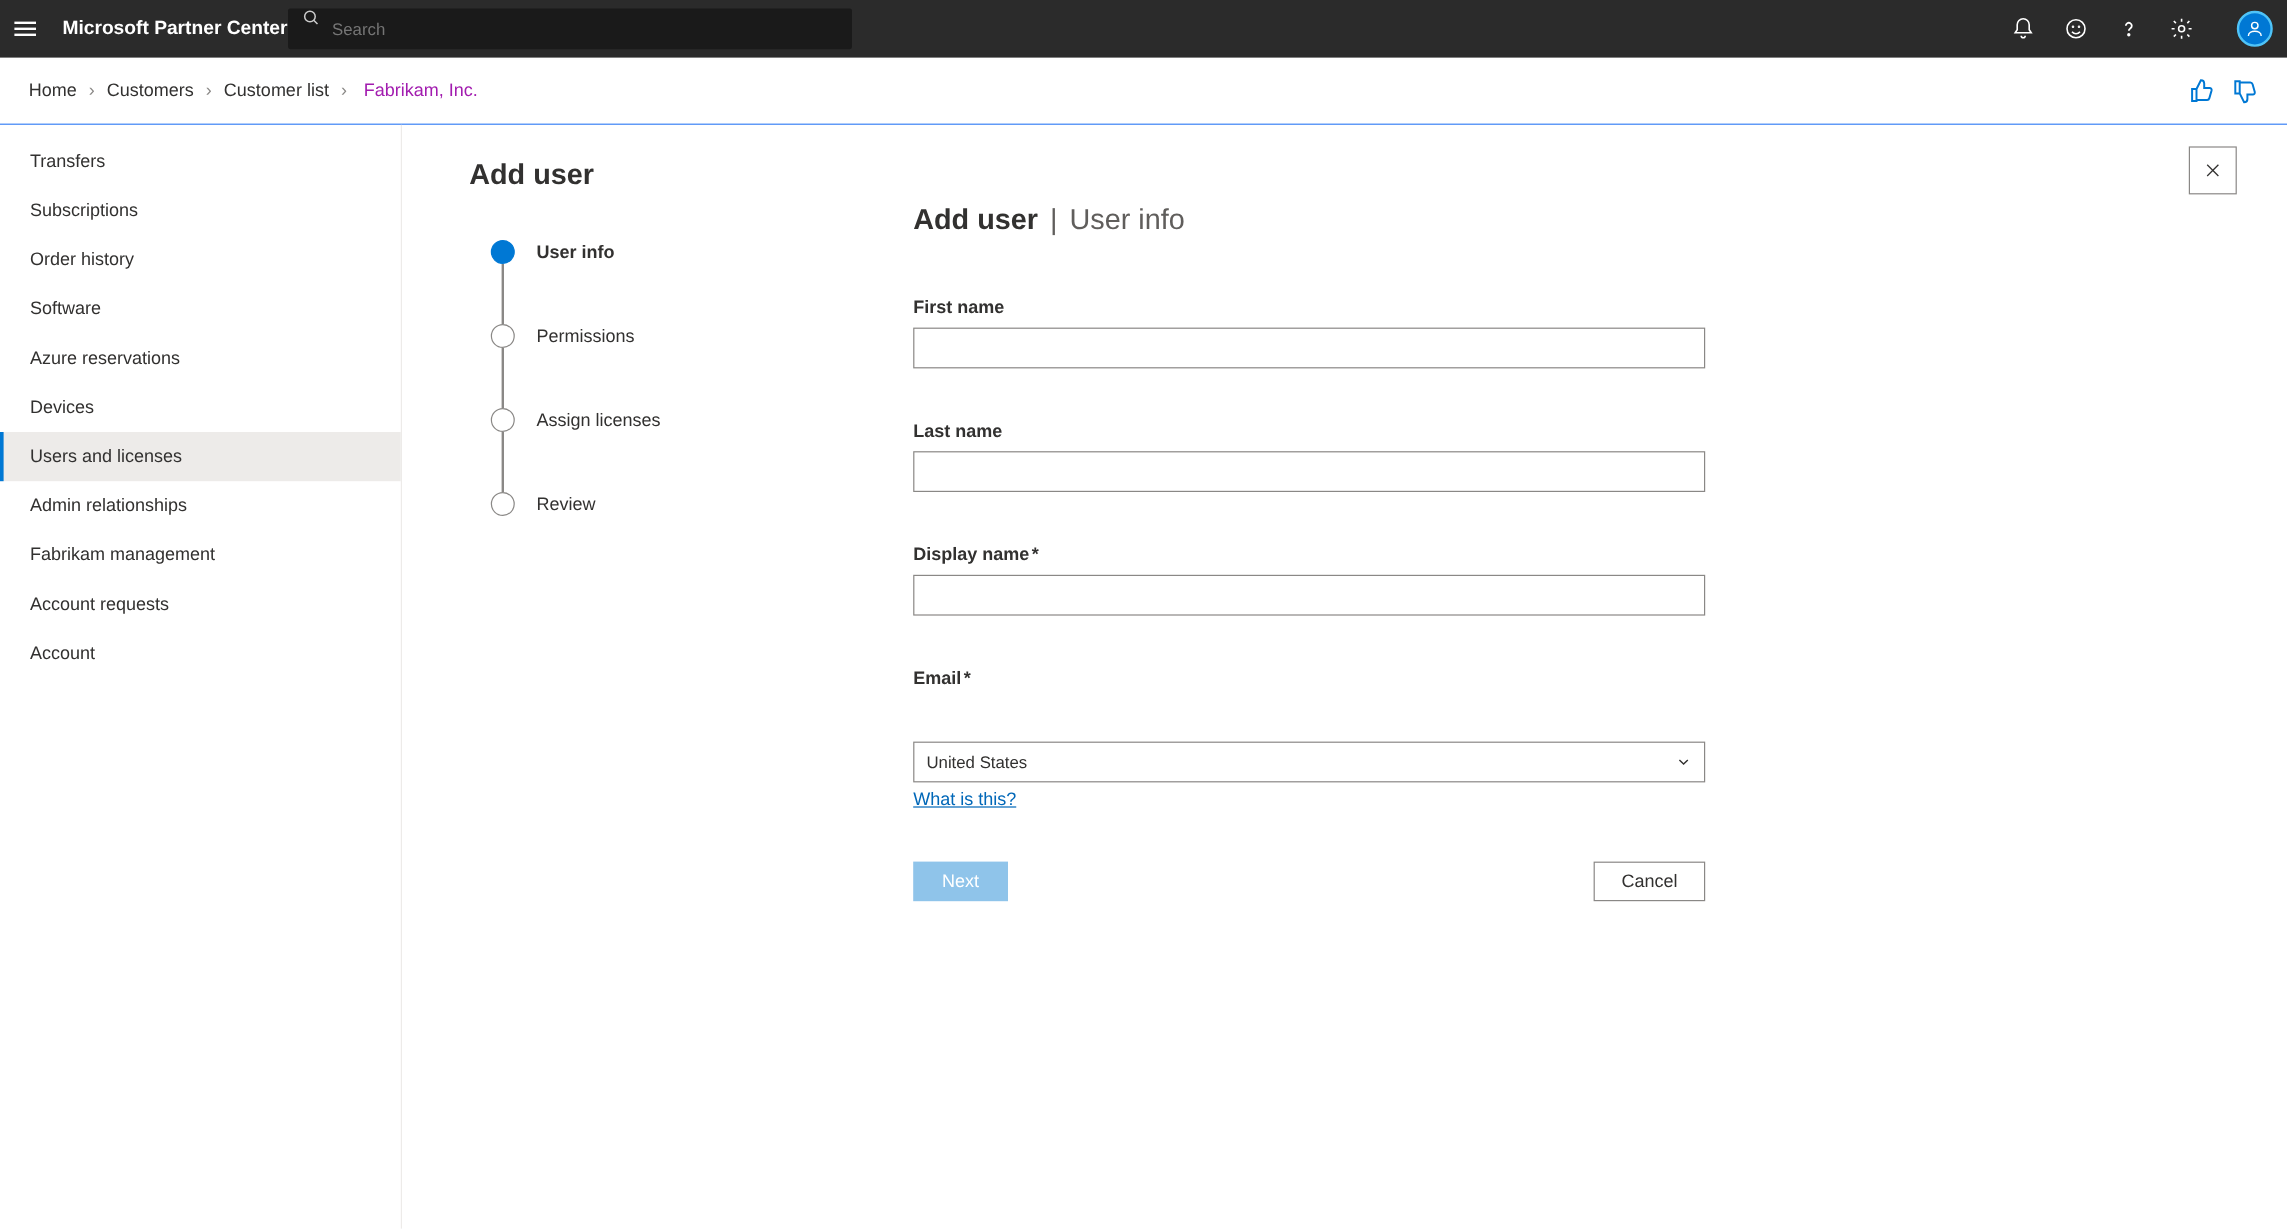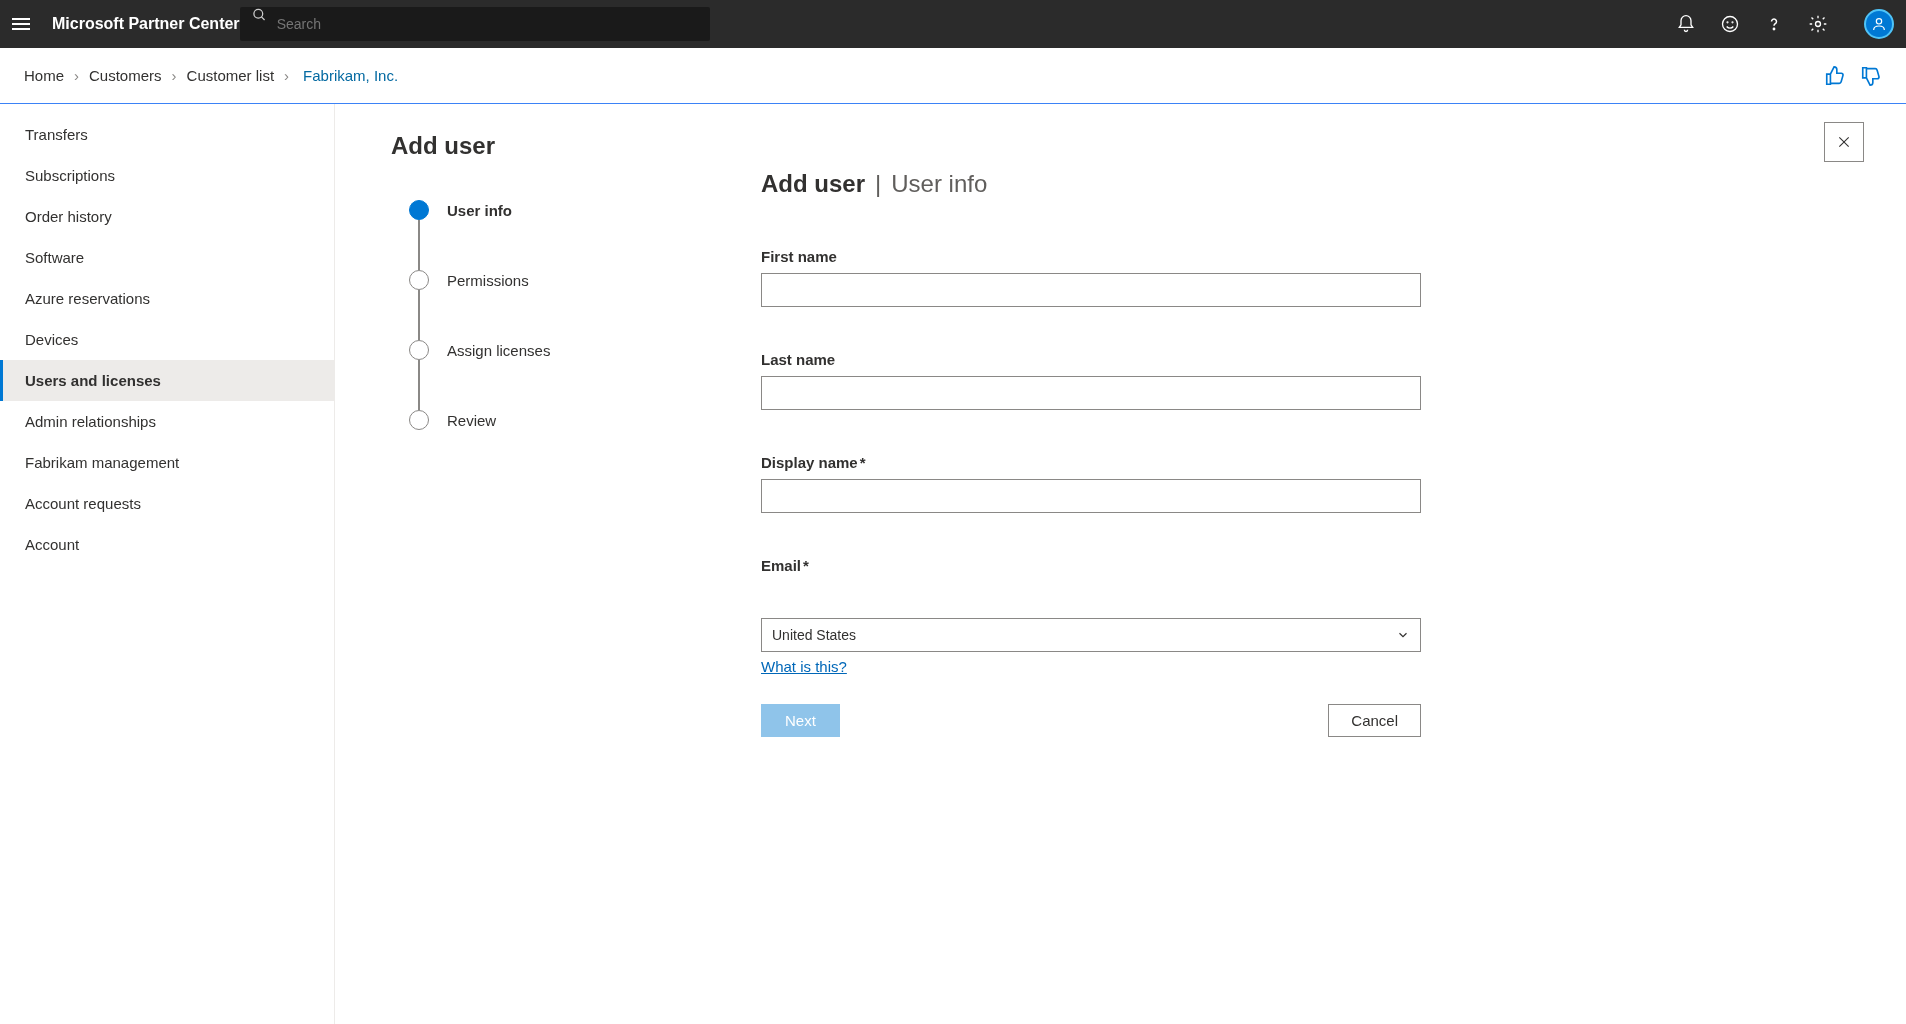--- a/index.html
+++ b/index.html
@@ -15,32 +15,32 @@
     .search-wrap input { background: transparent; border: none; outline: none; color: #ccc; font-size: 14px; width: 100%; }
     .topbar-icons { display: flex; align-items: center; gap: 24px; margin-left: 20px; }
     .topbar-icons .ticon { width: 20px; height: 20px; cursor: pointer; display: flex; align-items: center; justify-content: center; }
     .avatar { width: 30px; height: 30px; border-radius: 50%; background: #0078d4; border: 2px solid #4fc3f7; display: flex; align-items: center; justify-content: center; margin-left: 12px; cursor: pointer; }
 
     
     .crumb-row { display: flex; align-items: center; height: 56px; padding: 0 24px; border-bottom: 1px solid #3b82f6; }
     .crumbs { display: flex; align-items: center; gap: 10px; font-size: 15px; }
     .crumbs a { color: #323130; text-decoration: none; cursor: pointer; }
     .crumbs .sep { color: #8a8886; }
-    .crumb-current { font-size: 15px; color: #0369a1; margin-left: 4px; }
+    .crumb-current { font-size: 15px; color: #a21caf; margin-left: 4px; }
     .crumb-row .spacer { flex: 1; }
     .fb-icon { width: 22px; height: 22px; cursor: pointer; color: #0078d4; margin-left: 14px; }
     .fb-icon.down { transform: scaleX(-1) rotate(180deg); }
 
     
     .body { display: flex; }
 
     
     .sidebar { width: 335px; border-right: 1px solid #edebe9; padding-top: 10px; min-height: calc(100vh - 104px); }
     .side-item { padding: 12px 22px; font-size: 15px; cursor: pointer; border-left: 3px solid transparent; }
-    .side-item.active { background: #edebe9; border-left-color: #0078d4; font-weight: 700; }
+    .side-item.active { background: #edebe9; border-left-color: #0078d4; font-weight: 400; }
 
     
     .main { flex: 1; display: flex; padding: 24px 42px 40px 56px; position: relative; gap: 20px; }
     .close-btn { position: absolute; top: 18px; right: 42px; width: 40px; height: 40px; border: 1px solid #8a8886; background: #fff; display: flex; align-items: center; justify-content: center; cursor: pointer; }
     .close-btn svg { width: 16px; height: 16px; }
 
     
     .stepper-col { width: 350px; padding-top: 4px; }
     .stepper-title { font-size: 24px; font-weight: 600; margin-bottom: 40px; }
     .step { display: flex; align-items: center; margin-bottom: 0; position: relative; padding-left: 18px; }
@@ -58,21 +58,21 @@
     .field { margin-bottom: 44px; }
     .field label { display: block; font-size: 15px; font-weight: 600; margin-bottom: 8px; }
     .req::after { content: "*"; margin-left: 2px; }
     .field input, .field .select { width: 100%; height: 34px; border: 1px solid #8a8886; padding: 0 10px; font-size: 14px; font-family: inherit; }
     .email-wrap { display: flex; }
     .email-wrap input { border-right: none; }
     .email-suffix { flex: 0 0 218px; height: 34px; border: 1px solid #8a8886; background: #f3f2f1; display: flex; align-items: center; justify-content: center; font-size: 14px; color: #323130; }
     .select { display: flex; align-items: center; justify-content: space-between; cursor: pointer; }
     .select svg { width: 14px; height: 14px; }
     .link { color: #0067b8; text-decoration: underline; font-size: 15px; cursor: pointer; }
-    .actions { display: flex; align-items: center; gap: 16px; margin-top: 28px; }
+    .actions { display: flex; align-items: center; gap: 16px; margin-top: 42px; }
     .btn-primary { background: #8fc4ea; color: #fff; border: none; padding: 8px 24px; font-size: 15px; cursor: pointer; }
     .btn-secondary { background: #fff; color: #323130; border: 1px solid #8a8886; padding: 7px 22px; font-size: 15px; cursor: pointer; margin-left: auto; }
   </style>
 </head>
 <body>
 
 <div class="topbar">
   <div class="hamburger">
     <span></span>
       <span></span>

